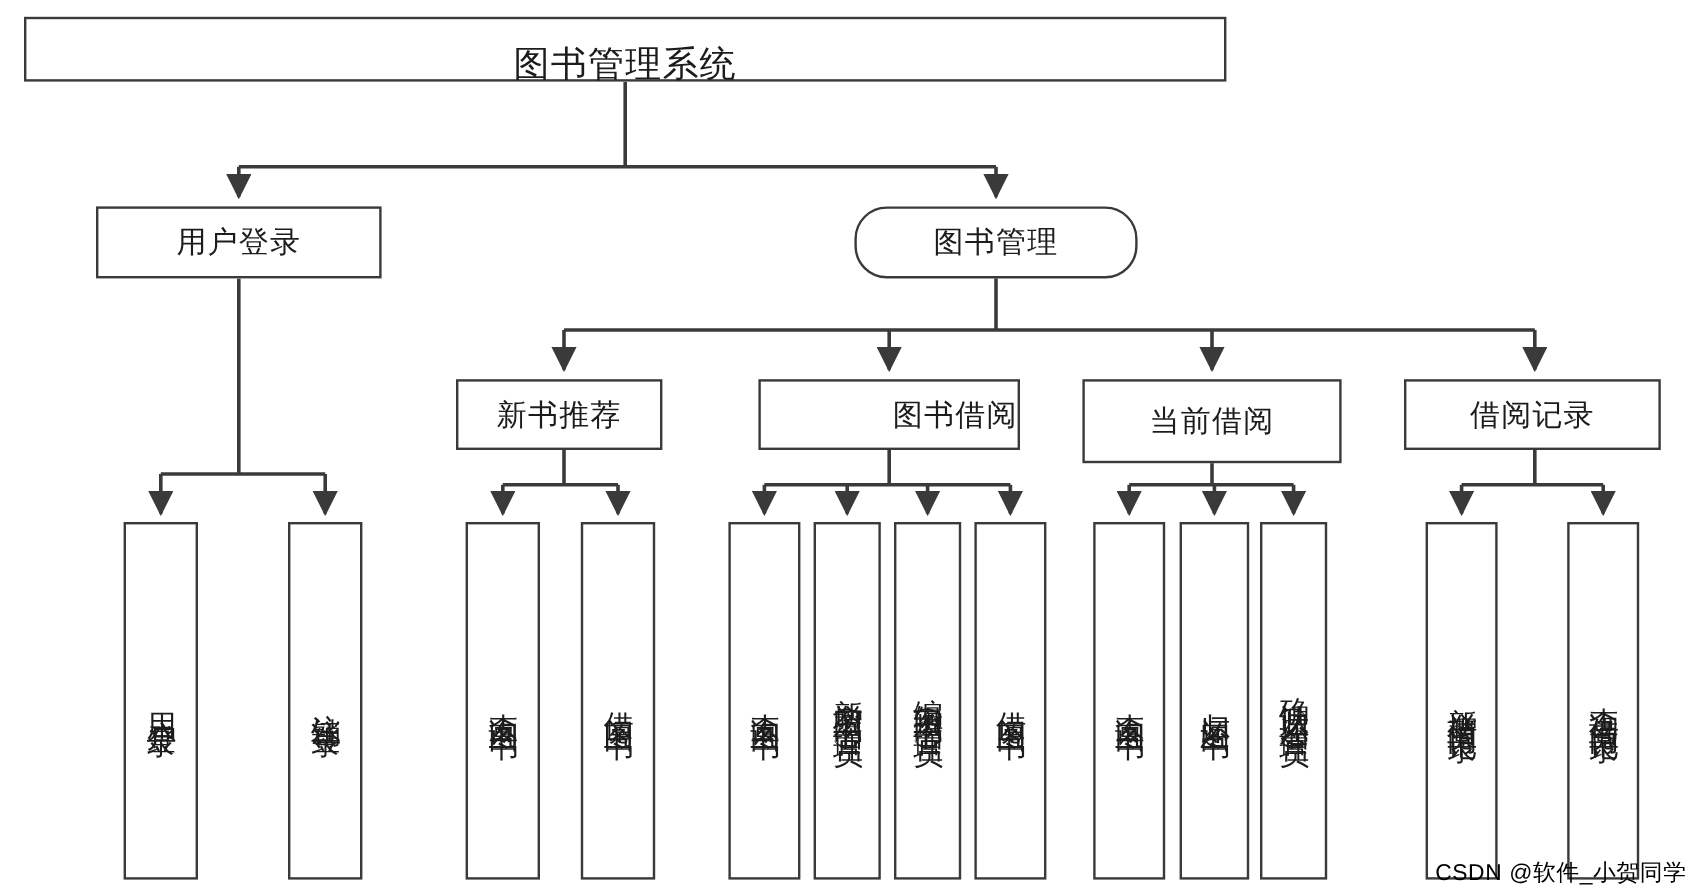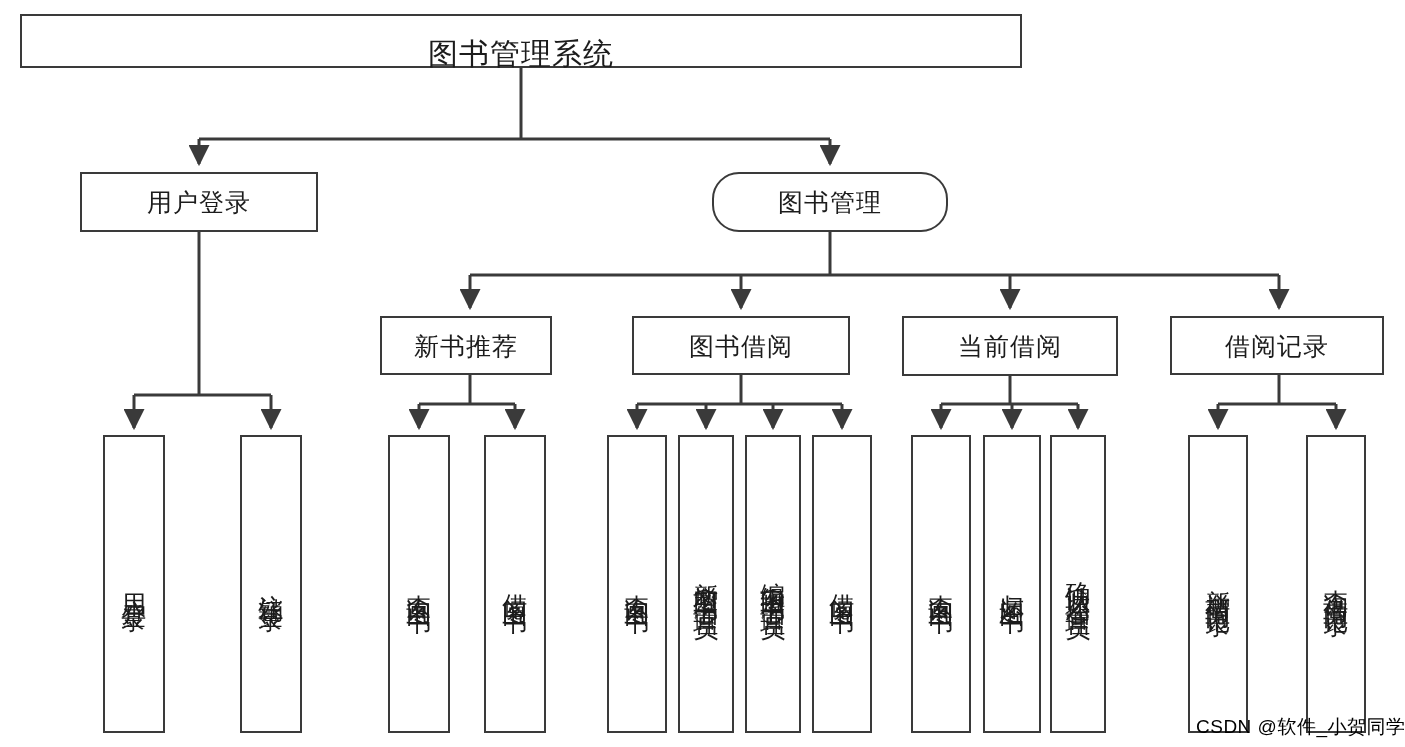--- a/index.html
+++ b/index.html
@@ -133,24 +133,24 @@
   <div class="node h" style="left: 80px; top: 172px; width: 238px; height: 60px;">
     <span class="lbl">用户登录</span>
   </div>
   <div class="node h" style="left: 712px; top: 172px; width: 236px; height: 60px; border-radius: 27px;">
     <span class="lbl">图书管理</span>
   </div>
 
   <div class="node h" style="left: 380px; top: 316px; width: 172px; height: 59px;">
     <span class="lbl">新书推荐</span>
   </div>
-  <div class="node h" style="left: 632px; top: 316px; width: 218px; height: 59px;">
+  <div class="node h" style="left: 632px; top: 316px; width: 218px; height: 59px; justify-content: flex-end;">
     <span class="lbl">图书借阅</span>
   </div>
-  <div class="node h" style="left: 902px; top: 316px; width: 216px; height: 60px;">
+  <div class="node h" style="left: 902px; top: 316px; width: 216px; height: 70px;">
     <span class="lbl">当前借阅</span>
   </div>
   <div class="node h" style="left: 1170px; top: 316px; width: 214px; height: 59px;">
     <span class="lbl">借阅记录</span>
   </div>
 
   <div class="node v" style="left: 103px; top: 435px; width: 62px; height: 298px;">
     <span class="lbl">用户登录</span>
   </div>
   <div class="node v" style="left: 240px; top: 435px; width: 62px; height: 298px;">

